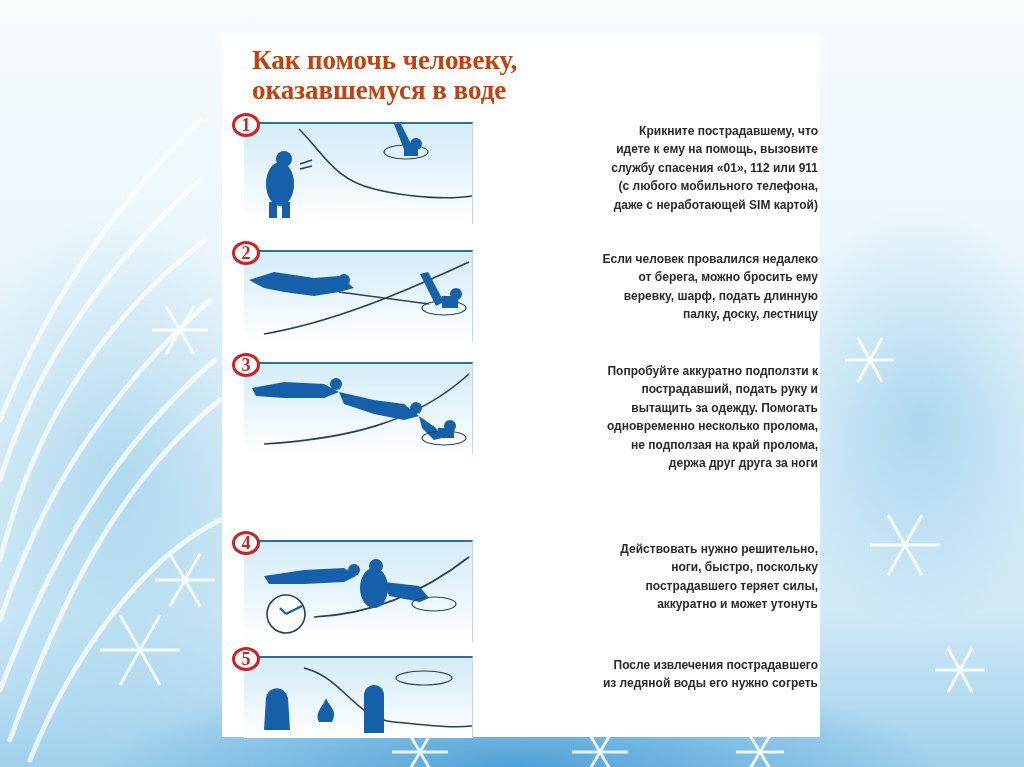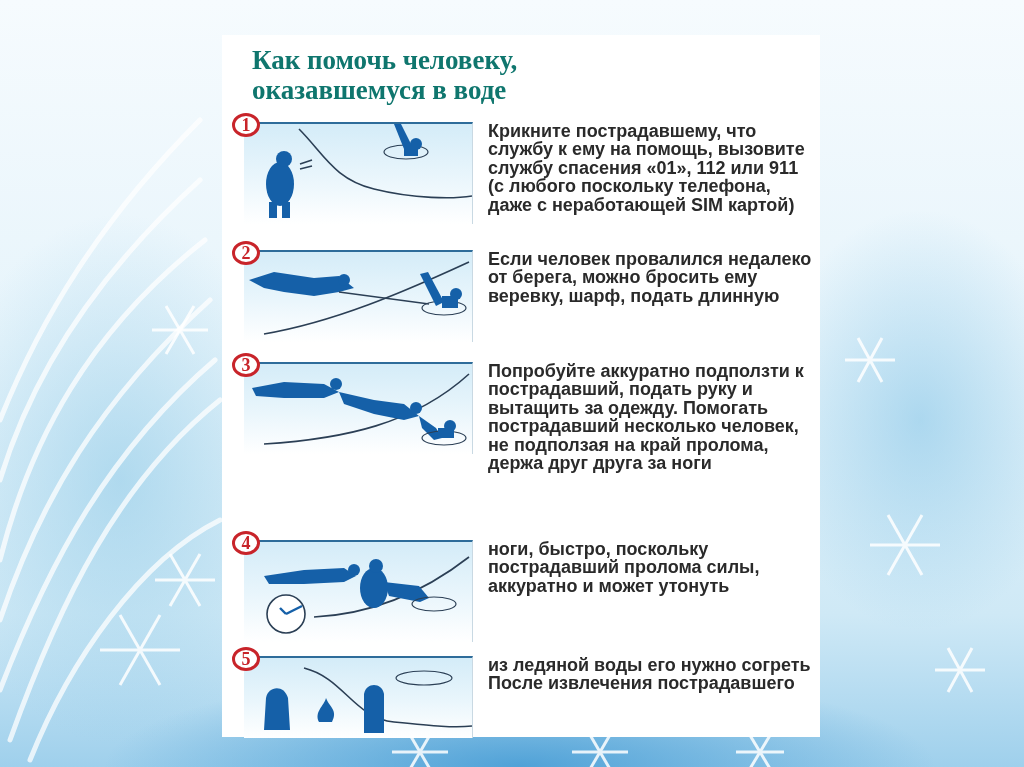--- a/index.html
+++ b/index.html
@@ -14,40 +14,40 @@
   }
   .bg-deco { position: absolute; inset: 0; pointer-events: none; }
 
   .card {
     position: absolute; left: 222px; top: 35px; width: 598px; height: 702px;
     background: #ffffff;
   }
   .title {
     position: absolute; left: 30px; top: 10px;
     font-family: "Liberation Serif", serif; font-weight: bold;
-    font-size: 27px; line-height: 30px; color: #0f766e;
+    font-size: 27px; line-height: 30px; color: #c2410c;
   }
   .step { position: absolute; left: 0; width: 598px; }
   .step .badge {
     position: absolute; left: 10px; top: 0; width: 28px; height: 24px;
     border: 3px solid #c8242a; border-radius: 50%;
     box-sizing: border-box; background: #fff;
     display: flex; align-items: center; justify-content: center;
     font-family: "Liberation Serif", serif; font-weight: bold; font-size: 18px;
     color: #c8242a; z-index: 2;
   }
   .step .pic {
     position: absolute; left: 22px; top: 9px; width: 228px;
     background: linear-gradient(180deg, #d4ecf8 0%, #eaf6fc 55%, #ffffff 100%);
     border-top: 2px solid #2e6c9a; border-right: 1px solid #c9d9e3;
   }
   .step .pic svg { position: absolute; left: 0; top: 0; }
   .step .text {
     position: absolute; left: 266px; top: 9px; width: 330px;
-    font-size: 18px; line-height: 18.4px; color: #2a2a2a; font-weight: bold;
+    font-size: 12px; line-height: 18.4px; color: #2a2a2a; font-weight: bold; text-align: right;
   }
   .step .text span { display: block; white-space: nowrap; }
 </style>
 </head>
 <body>
 
 <svg class="bg-deco" width="1024" height="767" viewBox="0 0 1024 767">
   <g fill="none" stroke="#ffffff" stroke-width="5" stroke-linecap="round" opacity="0.75">
     <path d="M10 740 C 60 600, 120 480, 220 400"></path>
     <path d="M0 690 C 50 560, 110 450, 215 360"></path>
@@ -128,23 +128,23 @@
         <ellipse cx="162" cy="28" rx="22" ry="7" fill="none" stroke="#2b3f55" stroke-width="1.2"></ellipse>
         <g fill="#1560a8">
           <circle cx="172" cy="20" r="6"></circle>
           <path d="M150 0 L157 0 L170 26 L162 30 Z"></path>
           <rect x="160" y="22" width="14" height="10"></rect>
         </g>
       </svg>
     </div>
     <div class="text">
       <span>Крикните пострадавшему, что</span>
-      <span>службу к ему на помощь, вызовите</span>
+      <span>идете к ему на помощь, вызовите</span>
       <span>службу спасения «01», 112 или 911</span>
-      <span>(с любого поскольку телефона,</span>
+      <span>(с любого мобильного телефона,</span>
       <span>даже с неработающей SIM картой)</span>
     </div>
   </div>
 
   <div class="step" style="top:206px;">
     <div class="badge">2</div>
     <div class="pic" style="height:90px;">
       <svg width="228" height="90" viewBox="0 0 228 90">
         <path d="M20 82 C 90 70, 160 40, 225 10" fill="none" stroke="#2b3f55" stroke-width="1.6"></path>
         <g fill="#1560a8">
@@ -157,20 +157,21 @@
           <circle cx="212" cy="42" r="6"></circle>
           <path d="M176 22 L184 20 L200 50 L192 54 Z"></path>
           <rect x="198" y="44" width="16" height="12"></rect>
         </g>
       </svg>
     </div>
     <div class="text">
       <span>Если человек провалился недалеко</span>
       <span>от берега, можно бросить ему</span>
       <span>веревку, шарф, подать длинную</span>
+      <span>палку, доску, лестницу</span>
     </div>
   </div>
 
   <div class="step" style="top:318px;">
     <div class="badge">3</div>
     <div class="pic" style="height:90px;">
       <svg width="228" height="90" viewBox="0 0 228 90">
         <path d="M20 80 C 100 75, 170 60, 225 10" fill="none" stroke="#2b3f55" stroke-width="1.6"></path>
         <g fill="#1560a8">
           <path d="M8 24 L40 18 L80 20 L95 28 L80 34 L40 34 L12 32 Z"></path>
@@ -183,21 +184,21 @@
         <g fill="#1560a8">
             <circle cx="206" cy="62" r="6"></circle>
             <rect x="194" y="64" width="16" height="10"></rect>
           </g>
       </svg>
     </div>
     <div class="text">
       <span>Попробуйте аккуратно подползти к</span>
       <span>пострадавший, подать руку и</span>
       <span>вытащить за одежду. Помогать</span>
-      <span>пострадавший несколько человек,</span>
+      <span>одновременно несколько пролома,</span>
       <span>не подползая на край пролома,</span>
       <span>держа друг друга за ноги</span>
     </div>
   </div>
 
   <div class="step" style="top:496px;">
     <div class="badge">4</div>
     <div class="pic" style="height:100px;">
       <svg width="228" height="100" viewBox="0 0 228 100">
         <path d="M70 75 C 130 72, 180 50, 225 15" fill="none" stroke="#2b3f55" stroke-width="1.6"></path>
@@ -210,37 +211,38 @@
         </g>
         <ellipse cx="190" cy="62" rx="22" ry="7" fill="none" stroke="#2b3f55" stroke-width="1.2"></ellipse>
         <g>
           <circle cx="42" cy="72" r="19" fill="#fff" stroke="#2b3f55" stroke-width="1.6"></circle>
           <line x1="42" y1="72" x2="58" y2="64" stroke="#1560a8" stroke-width="2.4"></line>
           <line x1="42" y1="72" x2="36" y2="66" stroke="#1560a8" stroke-width="2.4"></line>
         </g>
       </svg>
     </div>
     <div class="text">
+      <span>Действовать нужно решительно,</span>
       <span>ноги, быстро, поскольку</span>
-      <span>пострадавший пролома силы,</span>
+      <span>пострадавшего теряет силы,</span>
       <span>аккуратно и может утонуть</span>
     </div>
   </div>
 
   <div class="step" style="top:612px;">
     <div class="badge">5</div>
     <div class="pic" style="height:80px;">
       <svg width="228" height="80" viewBox="0 0 228 80">
         <path d="M60 10 C 100 20, 110 60, 150 64 S 210 70, 228 68" fill="none" stroke="#2b3f55" stroke-width="1.6"></path>
         <ellipse cx="180" cy="20" rx="28" ry="7" fill="none" stroke="#2b3f55" stroke-width="1.2"></ellipse>
         <g fill="#1560a8">
           <path d="M20 72 L22 40 C 24 28, 40 26, 44 40 L46 72 Z"></path>
           <path d="M75 64 C 70 54, 80 48, 82 40 C 86 50, 94 52, 88 64 Z"></path>
           <path d="M120 75 L120 36 C 122 24, 138 24, 140 36 L140 75 Z"></path>
         </g>
       </svg>
     </div>
     <div class="text">
+      <span>После извлечения пострадавшего</span>
       <span>из ледяной воды его нужно согреть</span>
-      <span>После извлечения пострадавшего</span>
     </div>
   </div>
 </div>
 
 </body></html>

